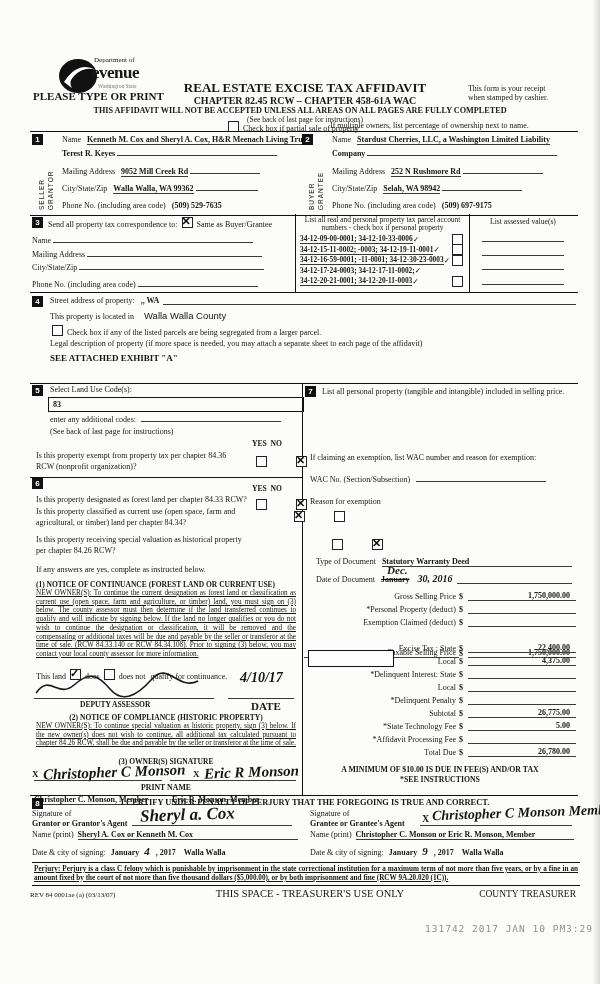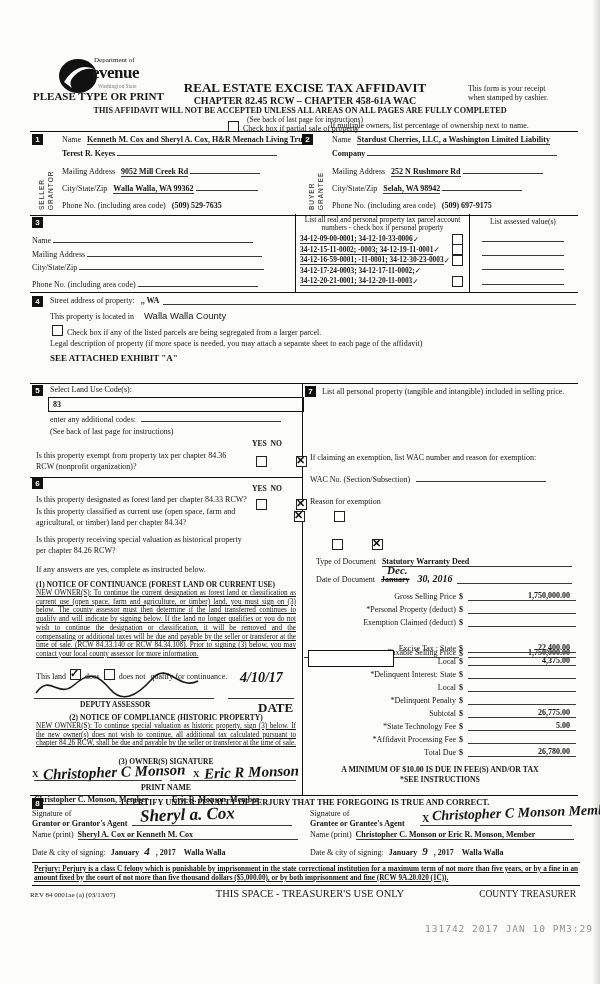--- a/index.html
+++ b/index.html
@@ -124,20 +124,25 @@
       <div class="abs fld nw" style="left:32px;top:69px;width:238px;">
         <span>Phone No. (including area code)</span>
         <span class="val" style="margin-left:4px;">(509) 697-9175</span>
       </div>
     </div>
   </div>
 
   <div class="abs" style="left:30px;top:214px;width:548px;height:78px;border-bottom:1.4px solid #111;">
     <div class="abs" style="left:0;top:0;width:265px;height:78px;">
       <span class="marker abs" style="left:2px;top:3px;">3</span>
+      <div class="abs fld nw" style="left:18px;top:3px;">
+        <span>Send all property tax correspondence to:</span>
+        <span class="cb checked" data-mark="✕"></span>
+        <span>Same as Buyer/Grantee</span>
+      </div>
       <div class="abs fld" style="left:2px;top:22px;"><span>Name</span> <span class="blank" style="width:200px;"></span></div>
       <div class="abs fld" style="left:2px;top:36px;"><span>Mailing Address</span> <span class="blank" style="width:175px;"></span></div>
       <div class="abs fld" style="left:2px;top:49px;"><span>City/State/Zip</span> <span class="blank" style="width:185px;"></span></div>
       <div class="abs fld" style="left:2px;top:66px;"><span>Phone No. (including area code)</span> <span class="blank" style="width:120px;"></span></div>
     </div>
     <div class="abs" style="left:265px;top:0;width:173px;height:78px;border-left:1px solid #111;border-right:1px solid #111;">
       <div class="c" style="font-size:7.4px;line-height:8.4px;padding:2px 6px 1px;">List all real and personal property tax parcel account numbers - check box if personal property</div>
       <div style="font-size:7.4px;font-weight:bold;padding:0 4px;">
         <div style="display:flex;align-items:center;height:10.5px;">
             <span class="ul nw">34-12-09-00-0001; 34-12-10-33-0006</span>
@@ -241,21 +246,21 @@
         <span>does not</span>
         <span style="margin-left:3px;">qualify for continuance.</span>
       </div>
       <svg class="abs" style="left:2px;top:194px;" width="170" height="30" viewBox="0 0 170 30">
         <path d="M4 22 C 18 2, 26 28, 42 14 S 66 4, 78 18 S 104 26, 120 8 S 146 20, 166 10" stroke="#1a1a1a" stroke-width="1.6" fill="none"></path>
       </svg>
       <div class="abs hand" style="left:210px;top:193px;font-size:14px;">4/10/17</div>
       <div class="abs blank" style="left:4px;top:221px;width:180px;"></div>
       <div class="abs blank" style="left:198px;top:221px;width:66px;"></div>
       <div class="abs b" style="left:50px;top:223px;font-size:7.5px;">DEPUTY ASSESSOR</div>
-      <div class="abs b" style="left:228px;top:223px;font-size:13px;">DATE</div>
+      <div class="abs b" style="left:221px;top:223px;font-size:11px;">DATE</div>
       <div class="abs b c" style="left:6px;top:236px;width:260px;font-size:7.5px;">(2) NOTICE OF COMPLIANCE (HISTORIC PROPERTY)</div>
       <div class="abs smallp" style="left:6px;top:245px;width:260px;">NEW OWNER(S): To continue special valuation as historic property, sign (3) below. If the new owner(s) does not wish to continue, all additional tax calculated pursuant to chapter 84.26 RCW, shall be due and payable by the seller or transferor at the time of sale.</div>
       <div class="abs b c" style="left:6px;top:280px;width:260px;font-size:7.5px;">(3) OWNER(S) SIGNATURE</div>
       <div class="abs nw" style="left:2px;top:286px;width:266px;">
         <span class="b" style="font-size:9px;">X</span>
         <span class="sig">Christopher C Monson</span>
         <span class="b" style="font-size:9px;margin-left:4px;">X</span>
         <span class="sig">Eric R Monson</span>
       </div>
       <div class="abs blank" style="left:4px;top:303px;width:128px;"></div>

